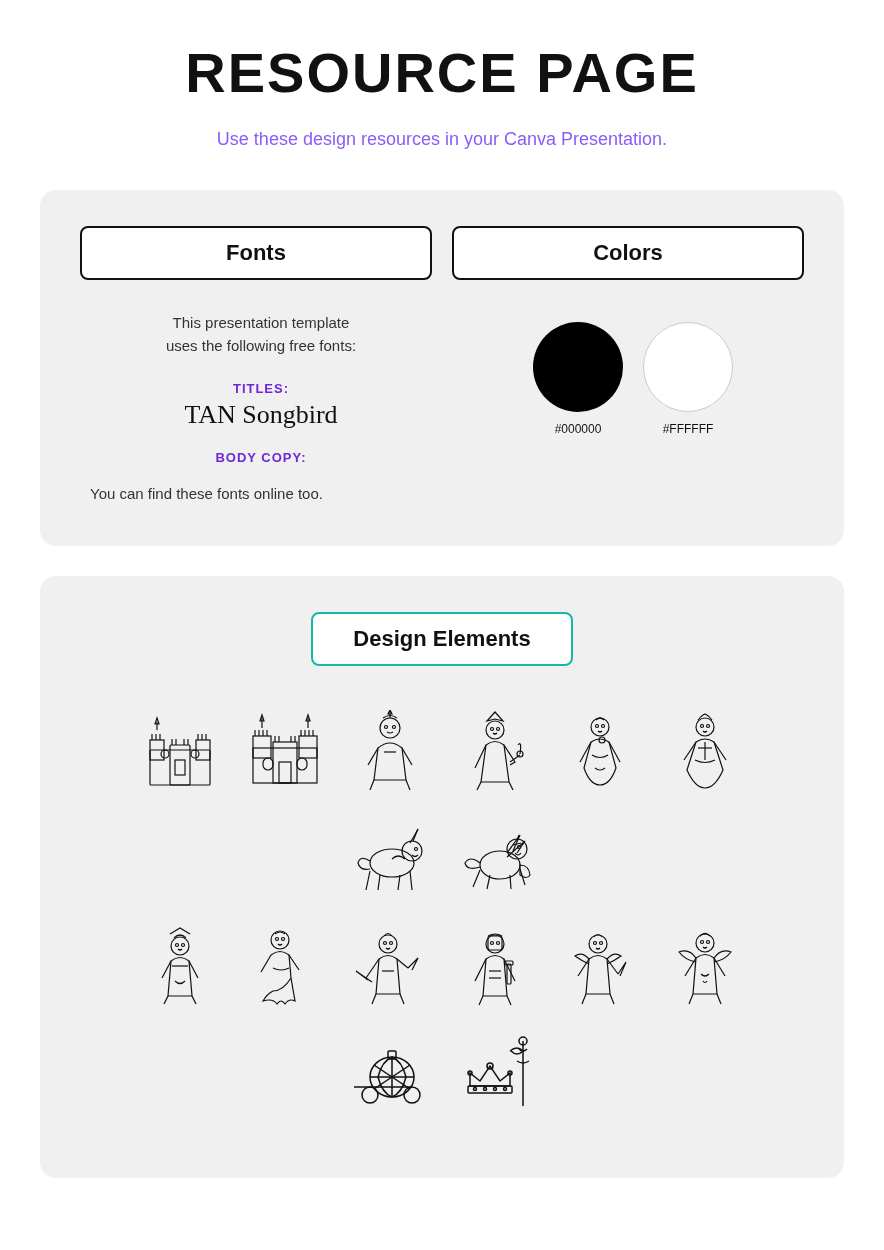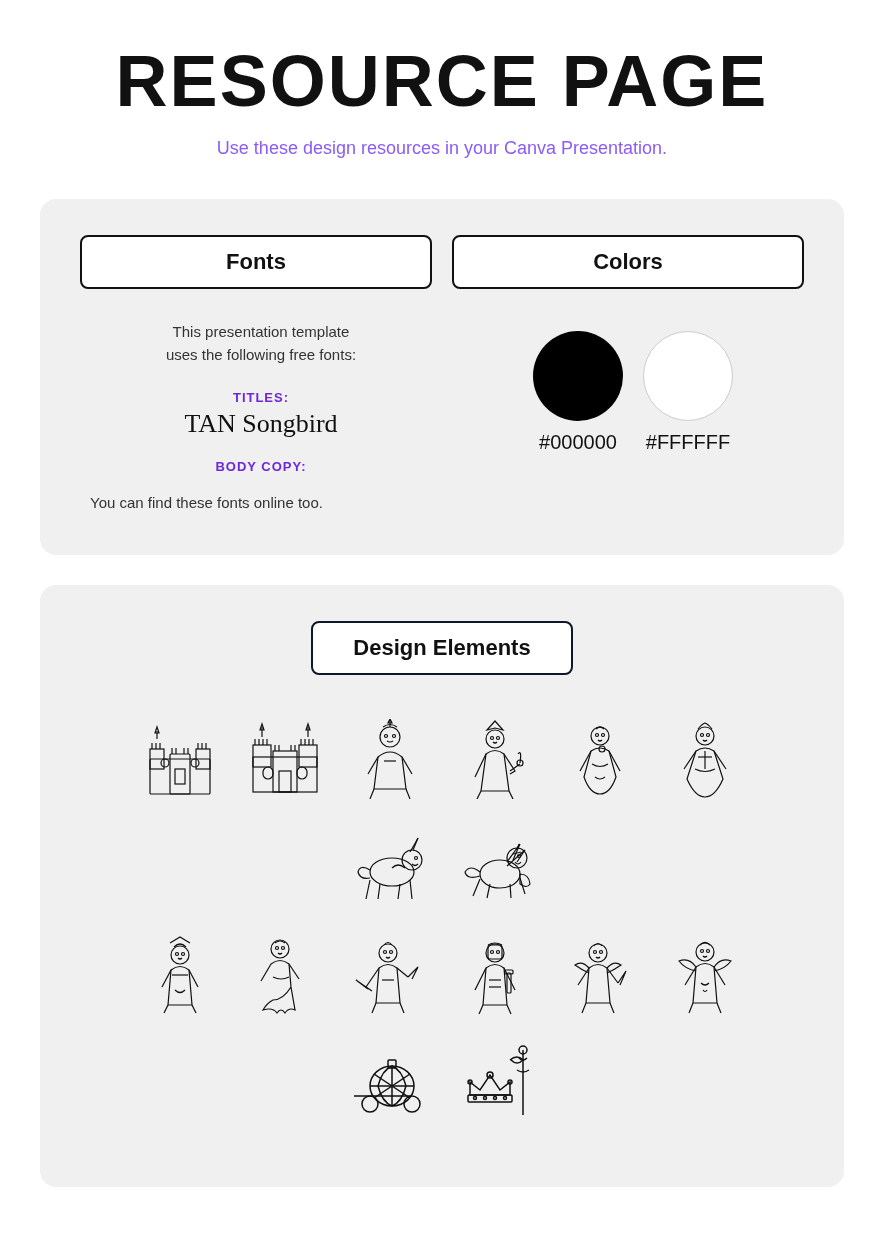--- a/index.html
+++ b/index.html
@@ -13,26 +13,26 @@
       align-items: center;
       padding: 40px 40px 60px;
     }
 
     .page-header {
       text-align: center;
       margin-bottom: 40px;
     }
 
     .page-title {
-      font-size: 72px;
+      font-size: 56px;
       font-weight: 900;
       font-family: Arial, sans-serif;
       letter-spacing: 2px;
       color: #111111;
-      margin-bottom: 16px;
+      margin-bottom: 24px;
     }
 
     .page-subtitle {
       font-size: 18px;
       color: #8b5cf6;
       font-family: Arial, sans-serif;
     }
 
     .section-card {
       background: #f0f0f0;
@@ -140,35 +140,35 @@
       border-radius: 50%;
     }
 
     .color-swatch.black { background: #000000; }
     .color-swatch.white {
       background: #ffffff;
       border: 1px solid #cccccc;
     }
 
     .color-hex {
-      font-size: 20px;
+      font-size: 12px;
       font-family: Arial, sans-serif;
       color: #111111;
       font-weight: 500;
     }
 
     
     .design-elements-header {
       display: flex;
       justify-content: center;
       margin-bottom: 36px;
     }
 
     .design-elements-badge {
-      border: 2px solid #0f172a;
+      border: 2px solid #14b8a6;
       border-radius: 8px;
       padding: 12px 40px;
       background: #ffffff;
     }
 
     .design-elements-label {
       font-size: 22px;
       font-weight: 800;
       font-family: Arial, sans-serif;
       color: #111111;

